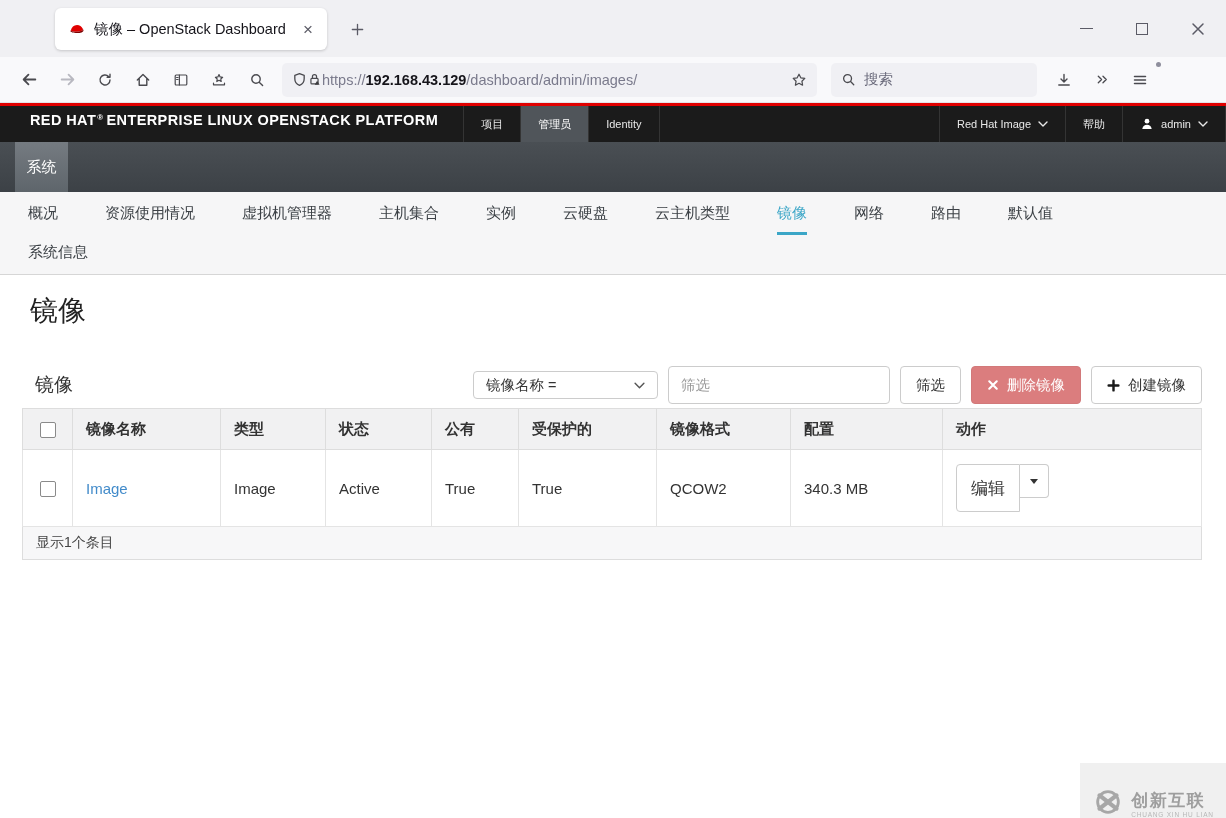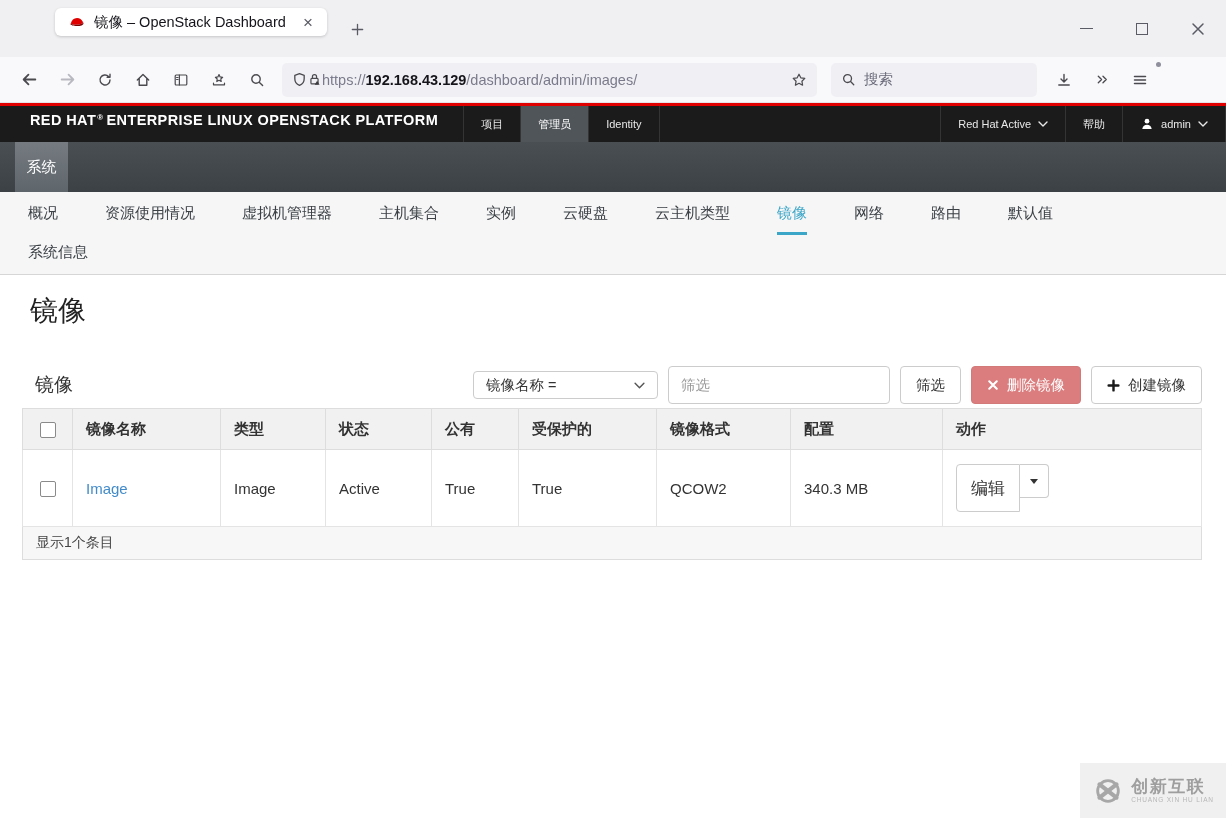--- a/index.html
+++ b/index.html
@@ -1,21 +1,21 @@
 <!DOCTYPE html>
 <html><head>
 <meta charset="utf-8">
 <style>
   * { margin:0; padding:0; box-sizing:border-box; }
   html,body { width:1226px; height:818px; overflow:hidden; background:#fff;
     font-family:"Liberation Sans","DejaVu Sans",sans-serif; }
 
   
   .titlebar { height:57px; background:#f0f0f3; position:relative; }
-  .btab { position:absolute; left:55px; top:8px; width:272px; height:28px; background:#fff;
+  .btab { position:absolute; left:55px; top:8px; width:272px; height:42px; background:#fff;
     border-radius:6px; box-shadow:0 1px 3px rgba(0,0,0,.18); display:flex; align-items:center;
     padding:0 10px 0 14px; }
   .btab-title { flex:1; font-size:14.5px; color:#15141a; white-space:nowrap; overflow:hidden; margin-left:9px; }
   .tab-close { color:#5b5b66; font-size:17px; line-height:1; padding:2px 4px; cursor:default; }
   .newtab-btn { position:absolute; left:342px; top:14px; width:30px; height:30px; display:flex;
     align-items:center; justify-content:center; color:#5b5b66; }
   .win-controls { position:absolute; right:0; top:0; height:57px; display:flex; align-items:center; }
   .win-btn { width:56px; height:40px; display:flex; align-items:center; justify-content:center; }
   .wc-min { width:13px; border-top:1.6px solid #5b5b66; }
   .wc-max { width:12px; height:12px; border:1.6px solid #5b5b66; }
@@ -97,21 +97,21 @@
   .btn-group { display:inline-flex; }
   .btn-edit { height:48px; padding:0 14px; border:1px solid #ccc; background:#fff; color:#333;
     font-size:17px; border-radius:4px 0 0 4px; display:flex; align-items:center; }
   .btn-caret { height:34px; width:29px; border:1px solid #ccc; border-left:none; background:#fff;
     border-radius:0 4px 4px 0; display:flex; align-items:center; justify-content:center; }
   .caret { width:0; height:0; border-left:4.5px solid transparent; border-right:4.5px solid transparent;
     border-top:5px solid #333; }
 
   
   .watermark { position:fixed; right:0; bottom:0; width:146px; height:55px; background:#f0f0f0;
-    display:flex; align-items:center; justify-content:center; gap:7px; }
+    display:flex; align-items:flex-end; justify-content:center; gap:7px; }
   .wm-text .t1 { font-size:17px; font-weight:bold; color:#9e9e9e; letter-spacing:1.5px; line-height:1.1; }
   .wm-text .t2 { font-size:6.5px; color:#b7b7b7; letter-spacing:.8px; }
 
   svg { display:block; }
   .stroke { fill:none; stroke:currentColor; stroke-width:1.4; stroke-linecap:round; stroke-linejoin:round; }
 </style>
 </head>
 <body>
 
 <div class="titlebar">
@@ -244,21 +244,21 @@
       <sup>®</sup>
     <span>ENTERPRISE LINUX OPENSTACK PLATFORM</span>
   </div>
   <div class="osp-tabs">
     <div class="osp-tab">项目</div>
     <div class="osp-tab active">管理员</div>
     <div class="osp-tab">Identity</div>
   </div>
   <div class="osp-right">
     <div class="osp-tab">
-      <span>Red Hat Active</span>
+      <span>Red Hat Image</span>
       <svg width="10" height="6" viewBox="0 0 10 6" class="stroke" style="stroke-width:1.4">
           <path d="M1 1l4 4 4-4"></path>
         </svg>
     </div>
     <div class="osp-tab">
       <span>帮助</span>
     </div>
     <div class="osp-tab">
       <svg width="14" height="14" viewBox="0 0 16 16">
           <circle cx="8" cy="4.8" r="2.7" fill="#fff"></circle>

